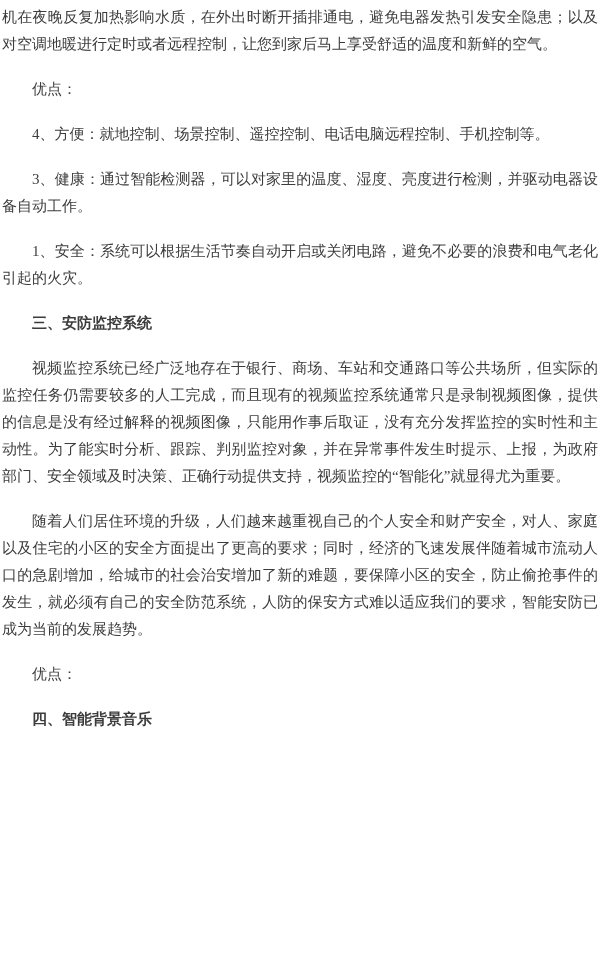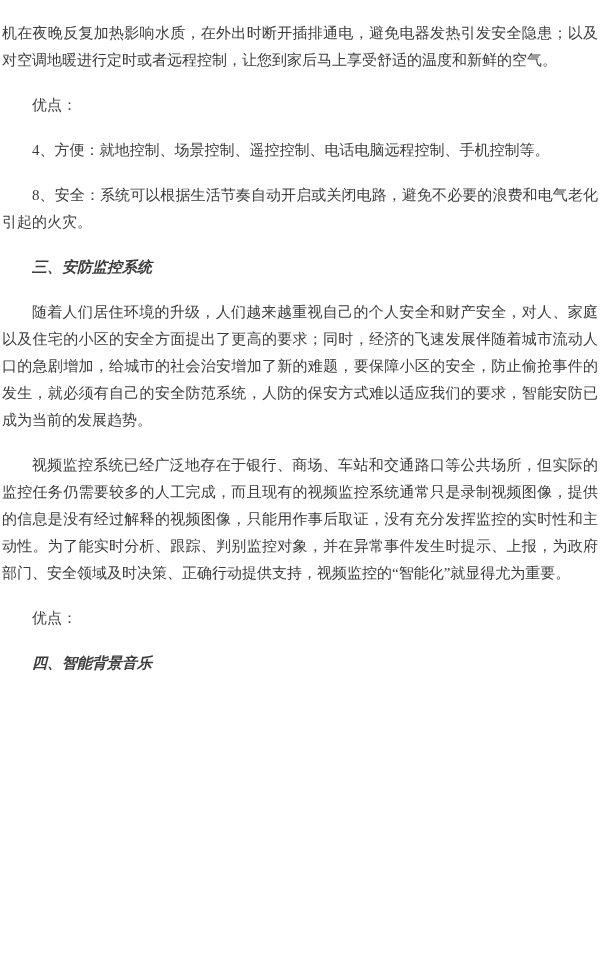--- a/index.html
+++ b/index.html
@@ -17,37 +17,37 @@
     width: 600px;
     padding: 4px 2px 0 2px;
     font-family: "Liberation Serif", "DejaVu Serif", serif;
     font-size: 15px;
     line-height: 27px;
     color: #3c3c3c;
     text-align: justify;
     letter-spacing: 0;
   }
   .page p {
-    margin: 16px 0 18px 0;
+    margin: 0 0 18px 0;
     text-indent: 2em;
   }
   .page p.continuation {
     text-indent: 0;
   }
   .page p.heading {
     font-weight: bold;
-    font-style: italic;
   }
 </style>
 </head>
 <body>
 
 <div class="page">
   <p class="continuation">机在夜晚反复加热影响水质，在外出时断开插排通电，避免电器发热引发安全隐患；以及对空调地暖进行定时或者远程控制，让您到家后马上享受舒适的温度和新鲜的空气。</p>
   <p>优点：</p>
   <p>4、方便：就地控制、场景控制、遥控控制、电话电脑远程控制、手机控制等。</p>
-  <p>8、安全：系统可以根据生活节奏自动开启或关闭电路，避免不必要的浪费和电气老化引起的火灾。</p>
+  <p>3、健康：通过智能检测器，可以对家里的温度、湿度、亮度进行检测，并驱动电器设备自动工作。</p>
+  <p>1、安全：系统可以根据生活节奏自动开启或关闭电路，避免不必要的浪费和电气老化引起的火灾。</p>
   <p class="heading">三、安防监控系统</p>
+  <p>视频监控系统已经广泛地存在于银行、商场、车站和交通路口等公共场所，但实际的监控任务仍需要较多的人工完成，而且现有的视频监控系统通常只是录制视频图像，提供的信息是没有经过解释的视频图像，只能用作事后取证，没有充分发挥监控的实时性和主动性。为了能实时分析、跟踪、判别监控对象，并在异常事件发生时提示、上报，为政府部门、安全领域及时决策、正确行动提供支持，视频监控的“智能化”就显得尤为重要。</p>
   <p>随着人们居住环境的升级，人们越来越重视自己的个人安全和财产安全，对人、家庭以及住宅的小区的安全方面提出了更高的要求；同时，经济的飞速发展伴随着城市流动人口的急剧增加，给城市的社会治安增加了新的难题，要保障小区的安全，防止偷抢事件的发生，就必须有自己的安全防范系统，人防的保安方式难以适应我们的要求，智能安防已成为当前的发展趋势。</p>
-  <p>视频监控系统已经广泛地存在于银行、商场、车站和交通路口等公共场所，但实际的监控任务仍需要较多的人工完成，而且现有的视频监控系统通常只是录制视频图像，提供的信息是没有经过解释的视频图像，只能用作事后取证，没有充分发挥监控的实时性和主动性。为了能实时分析、跟踪、判别监控对象，并在异常事件发生时提示、上报，为政府部门、安全领域及时决策、正确行动提供支持，视频监控的“智能化”就显得尤为重要。</p>
   <p>优点：</p>
   <p class="heading">四、智能背景音乐</p>
 </div>
 
 </body></html>

